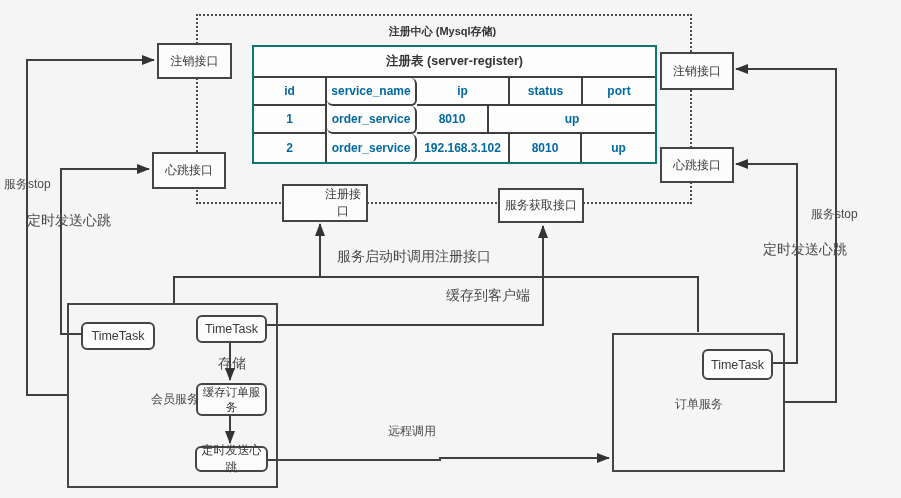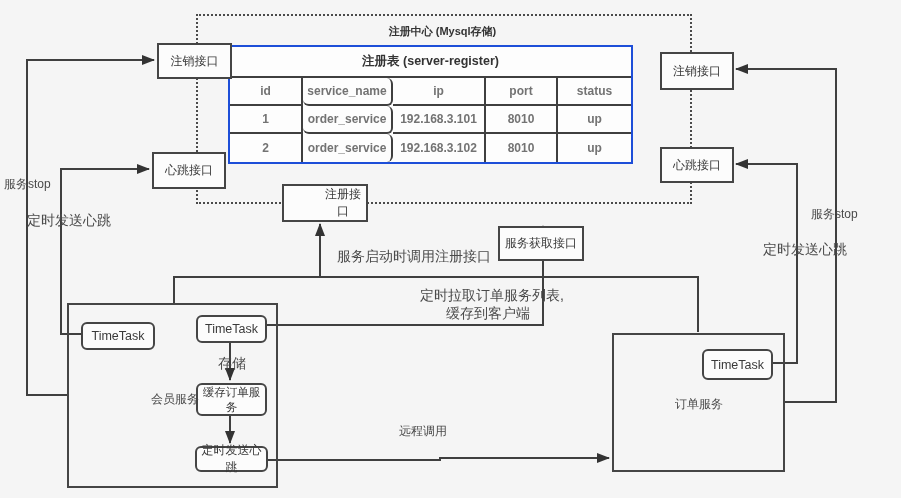--- a/index.html
+++ b/index.html
@@ -10,25 +10,25 @@
   .dashed-box{border:2px dotted #4a4a4a;background:transparent;z-index:1;}
   svg.wires{position:absolute;left:0;top:0;width:901px;height:498px;z-index:2;}
   
   .node{position:absolute;background:#fcfcfc;border:2px solid #454545;display:flex;align-items:center;justify-content:center;font-size:12px;color:#3a3a3a;z-index:3;box-sizing:border-box;text-align:center;}
   .rounded{border-radius:6px;border-width:2px;}
   .big-box{position:absolute;background:transparent;border:2px solid #454545;z-index:3;box-sizing:border-box;}
   .lbl{position:absolute;font-size:12px;color:#4a4a4a;z-index:4;white-space:nowrap;}
   .lbl-sm{font-size:14px;}
   .title{position:absolute;font-weight:bold;font-size:11px;color:#333;z-index:4;text-align:center;}
   
-  .reg-table{position:absolute;left:228px;top:45px;width:405px;height:119px;background:#fdfdfd;border:2px solid #1d4ed8;z-index:3;box-sizing:border-box;}
+  .reg-table{position:absolute;left:252px;top:45px;width:405px;height:119px;background:#fdfdfd;border:2px solid #0f766e;z-index:3;box-sizing:border-box;}
   .tbl-title{height:29px;border-bottom:2px solid #3f3f3f;display:flex;align-items:center;justify-content:center;font-weight:bold;font-size:12.5px;color:#333;}
   .trow{display:flex;height:28px;}
   .trow.hrow{height:28px;}
-  .tcell{border-right:2px solid #3f3f3f;border-bottom:2px solid #3f3f3f;display:flex;align-items:center;justify-content:center;font-size:12px;font-weight:bold;color:#737373;box-sizing:border-box;}
+  .tcell{border-right:2px solid #3f3f3f;border-bottom:2px solid #3f3f3f;display:flex;align-items:center;justify-content:center;font-size:12px;font-weight:bold;color:#0369a1;box-sizing:border-box;}
   .trow:last-child .tcell{border-bottom:none;}
   .tcell:last-child{border-right:none;}
   .c0{width:73px;}.c1{width:90px;border-radius:6px;}.c2{width:93px;}.c3{width:72px;}.c4{width:73px;flex:1;}
   .two-line{line-height:1.25;}
 </style>
 </head>
 <body>
 
 <div id="canvas">
 
@@ -63,62 +63,60 @@
   </svg>
 
   <div class="title" style="left:330px;top:24px;width:225px;">注册中心  (Mysql存储)</div>
 
   <div class="reg-table">
     <div class="tbl-title">注册表 (server-register)</div>
     <div class="trow hrow">
       <div class="tcell c0">id</div>
       <div class="tcell c1">service_name</div>
       <div class="tcell c2">ip</div>
+      <div class="tcell c4">status</div>
       <div class="tcell c3">port</div>
-      <div class="tcell c4">status</div>
     </div>
     <div class="trow">
       <div class="tcell c0">1</div>
       <div class="tcell c1">order_service</div>
-      <div class="tcell c2">192.168.3.101</div>
       <div class="tcell c3">8010</div>
       <div class="tcell c4">up</div>
     </div>
     <div class="trow">
       <div class="tcell c0">2</div>
       <div class="tcell c1">order_service</div>
       <div class="tcell c2">192.168.3.102</div>
       <div class="tcell c3">8010</div>
       <div class="tcell c4">up</div>
     </div>
   </div>
 
   <div class="node" style="left:157px;top:43px;width:75px;height:36px;">注销接口</div>
   <div class="node" style="left:152px;top:152px;width:74px;height:37px;">心跳接口</div>
   <div class="node" style="left:660px;top:52px;width:74px;height:38px;">注销接口</div>
   <div class="node" style="left:660px;top:147px;width:74px;height:36px;">心跳接口</div>
   <div class="node" style="left:282px;top:184px;width:86px;height:38px;padding-left:36px;">注册接口</div>
-  <div class="node" style="left:498px;top:188px;width:86px;height:35px;margin-top:38px;">服务获取接口</div>
+  <div class="node" style="left:498px;top:188px;width:86px;height:35px;">服务获取接口</div>
 
   <div class="big-box" style="left:67px;top:303px;width:211px;height:185px;"></div>
   <div class="node rounded" style="left:81px;top:322px;width:74px;height:28px;font-size:12.5px;">TimeTask</div>
   <div class="node rounded" style="left:196px;top:315px;width:71px;height:28px;font-size:12.5px;">TimeTask</div>
   <div class="lbl lbl-sm" style="left:218px;top:355px;">存储</div>
   <div class="lbl" style="left:151px;top:391px;">会员服务</div>
   <div class="node rounded two-line" style="left:196px;top:383px;width:71px;height:33px;font-size:11.5px;padding:0 2px;border-radius:6px;">缓存订单服务</div>
   <div class="node rounded" style="left:195px;top:446px;width:73px;height:26px;font-size:12px;">定时发送心跳</div>
 
   <div class="big-box" style="left:612px;top:333px;width:173px;height:139px;"></div>
   <div class="node rounded" style="left:702px;top:349px;width:71px;height:31px;font-size:12.5px;">TimeTask</div>
   <div class="lbl" style="left:675px;top:396px;">订单服务</div>
 
   <div class="lbl" style="left:4px;top:176px;">服务stop</div>
   <div class="lbl lbl-sm" style="left:27px;top:212px;">定时发送心跳</div>
   <div class="lbl" style="left:811px;top:206px;">服务stop</div>
   <div class="lbl lbl-sm" style="left:763px;top:241px;">定时发送心跳</div>
   <div class="lbl lbl-sm" style="left:337px;top:248px;">服务启动时调用注册接口</div>
   <div class="lbl lbl-sm" style="left:420px;top:287px;width:136px;text-align:center;">
-    <div>定时拉取订单服务列表,</div>
     <div>缓存到客户端</div>
   </div>
-  <div class="lbl" style="left:388px;top:423px;margin-left:11px;">远程调用</div>
+  <div class="lbl" style="left:388px;top:423px;">远程调用</div>
 
 </div>
 
 </body></html>

